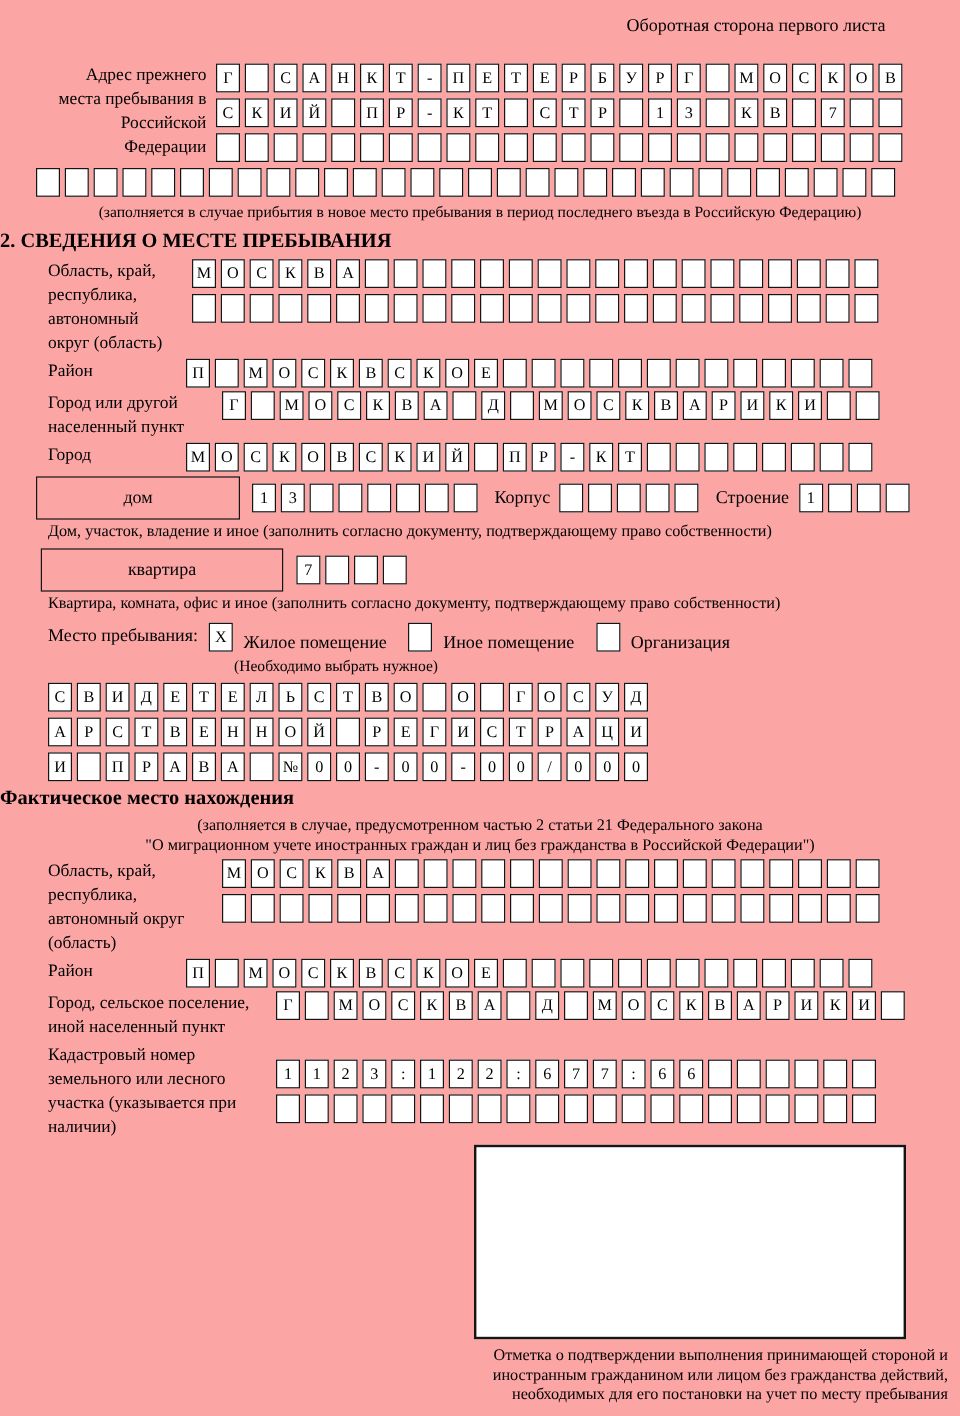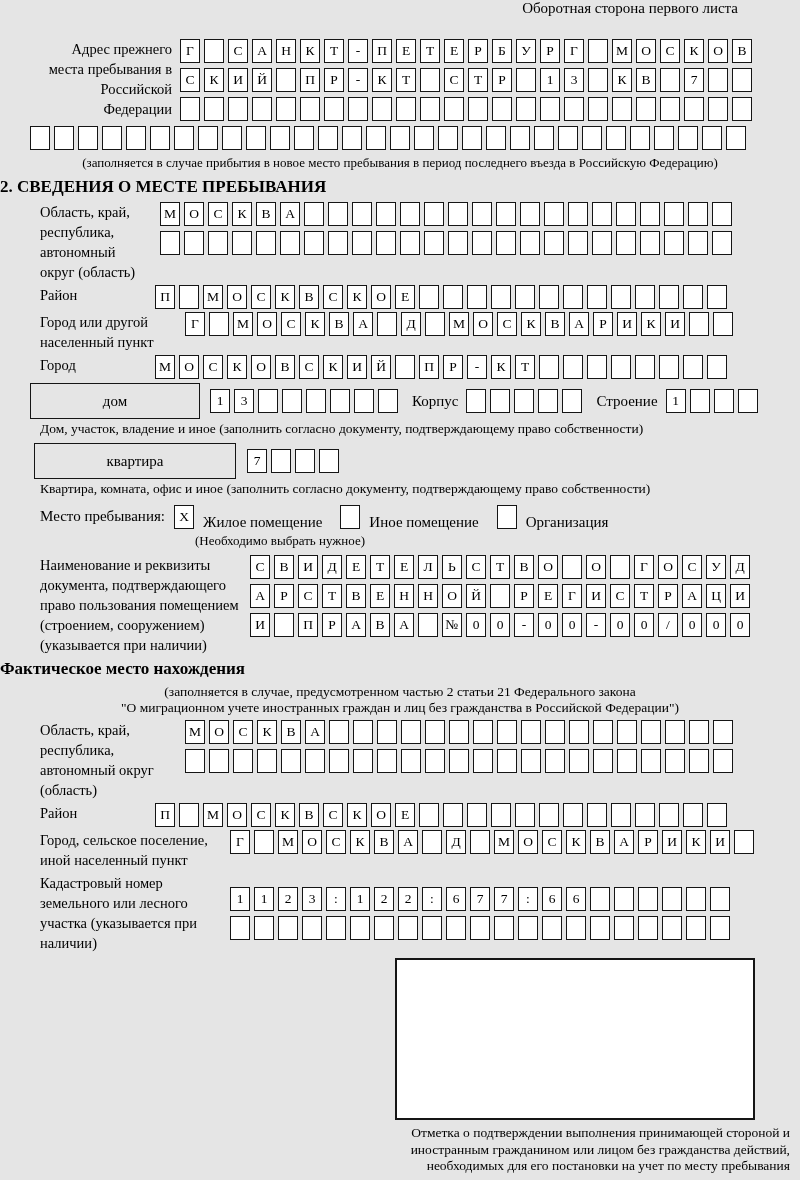--- a/index.html
+++ b/index.html
@@ -1,21 +1,21 @@
 <!DOCTYPE html>
 <html><head>
 <meta charset="utf-8">
 <style>
   * { margin:0; padding:0; box-sizing:border-box; }
   body { background:#fff; }
   .page {
     position:relative; width:800px; height:1180px; margin:0 auto;
-    background:#e5e5e5; color:#000;
+    background:#fca5a5; color:#000;
     font-family:"Liberation Serif","DejaVu Serif",serif;
-    font-size:14px; overflow:hidden; 
+    font-size:14px; overflow:hidden; padding-top:14px;
   }
   .back-note { text-align:right; padding-right:62px; font-size:15px; }
 
   
   .field { display:flex; padding-left:40px; margin-bottom:3px; }
   .flabel { font-size:14.5px; line-height:20px; padding-right:8px; }
   .rows { display:flex; flex-direction:column; row-gap:5px; }
   .boxrow { display:flex; column-gap:4px; }
   .cell {
     width:20px; height:24px; border:1.6px solid #151515; background:#fff;
@@ -386,21 +386,20 @@
     <span class="cell">X</span>
     <span class="opt-label">Жилое помещение</span>
     <span class="cell"></span>
     <span class="opt-label">Иное помещение</span>
     <span class="cell"></span>
     <span class="opt-label">Организация</span>
   </div>
   <div class="choose-note">(Необходимо выбрать нужное)</div>
 
   <div class="field" style="margin-top:6px;">
-    <div class="flabel lw210">Наименование и реквизиты документа, подтверждающего право пользования помещением (строением, сооружением) (указывается при наличии)</div>
     <div class="rows">
       <div class="boxrow">
           <span class="cell">С</span>
           <span class="cell">В</span>
           <span class="cell">И</span>
           <span class="cell">Д</span>
           <span class="cell">Е</span>
           <span class="cell">Т</span>
           <span class="cell">Е</span>
           <span class="cell">Л</span>

